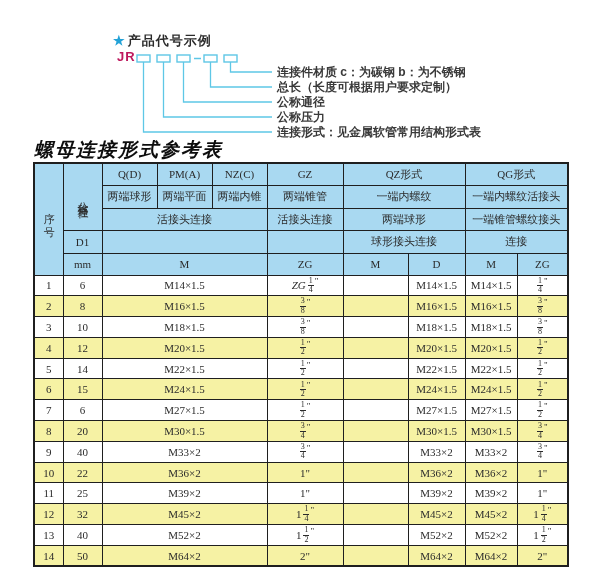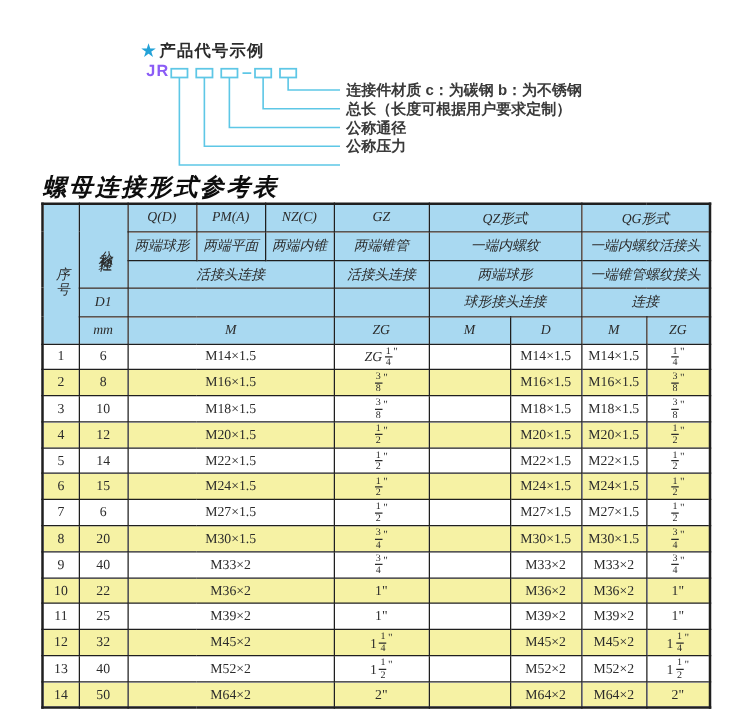--- a/index.html
+++ b/index.html
@@ -5,36 +5,36 @@
   html,body{margin:0;padding:0;background:#fff;}
   .canvas{position:relative;width:600px;height:567px;background:#fff;overflow:hidden;
           font-family:"Liberation Sans",sans-serif;margin-top:12px;}
 
   
   .diag-lines{position:absolute;left:0;top:0;color:var(--accent);}
   .star-line{position:absolute;left:113px;top:20px;font-size:13px;font-weight:bold;
              color:var(--text);letter-spacing:1px;white-space:nowrap;}
   .star{color:var(--star);margin-right:2px;}
   .jr{position:absolute;left:117px;top:37px;font-size:13px;font-weight:bold;
-      color:#8b5cf6;letter-spacing:1px;}
+      color:#be185d;letter-spacing:1px;}
   .diag-label{position:absolute;left:277px;font-size:12px;font-weight:bold;
               color:var(--label-text);white-space:nowrap;line-height:14px;}
 
   
   .table-title{position:absolute;left:34px;top:125px;margin:0;font-size:19px;
                font-weight:bold;font-style:italic;letter-spacing:2px;color:#0d0d0d;
                font-family:Liberation Serif, serif;}
 
   
   table.ref{position:absolute;left:33px;top:150px;width:534px;border-collapse:collapse;
             table-layout:fixed;font-family:"Liberation Serif",serif;color:var(--text);
             border:2px solid var(--border);}
   .ref th,.ref td{border:1px solid var(--border);padding:0;text-align:center;
                   vertical-align:middle;font-weight:normal;overflow:hidden;font-size:11px;}
-  .ref thead th{background:var(--header-bg);font-style:italic;}
+  .ref thead th{background:var(--header-bg);}
   .h22{height:22px}.h23{height:23px}
   .ref tbody tr{height:20.8px;}
   .ref tbody tr.even{background:var(--zebra);}
   .vtext{writing-mode:vertical-rl;text-orientation:upright;letter-spacing:14px;
          display:inline-block;line-height:1;}
   .vtext.tight{letter-spacing:2px;}
 
   
   .frac{display:inline-block;text-align:center;font-size:8px;line-height:1.05;
         vertical-align:-0.35em;}
@@ -68,20 +68,21 @@
   </svg>
 
   <div class="star-line"><span class="star">★</span><span>产品代号示例</span></div>
 
   <div class="jr">JR</div>
 
   <div class="diag-label" style="top:68px">总长（长度可根据用户要求定制）</div>
   <div class="diag-label" style="top:53px">连接件材质  c：为碳钢  b：为不锈钢</div>
   <div class="diag-label" style="top:83px">公称通径</div>
   <div class="diag-label" style="top:98px">公称压力</div>
+  <div class="diag-label" style="top:113px">连接形式：见金属软管常用结构形式表</div>
 
   <h1 class="table-title">螺母连接形式参考表</h1>
 
   <table class="ref">
     <colgroup>
       <col style="width:29px">
         <col style="width:39px">
       <col style="width:55px">
         <col style="width:55px">
         <col style="width:55px">

